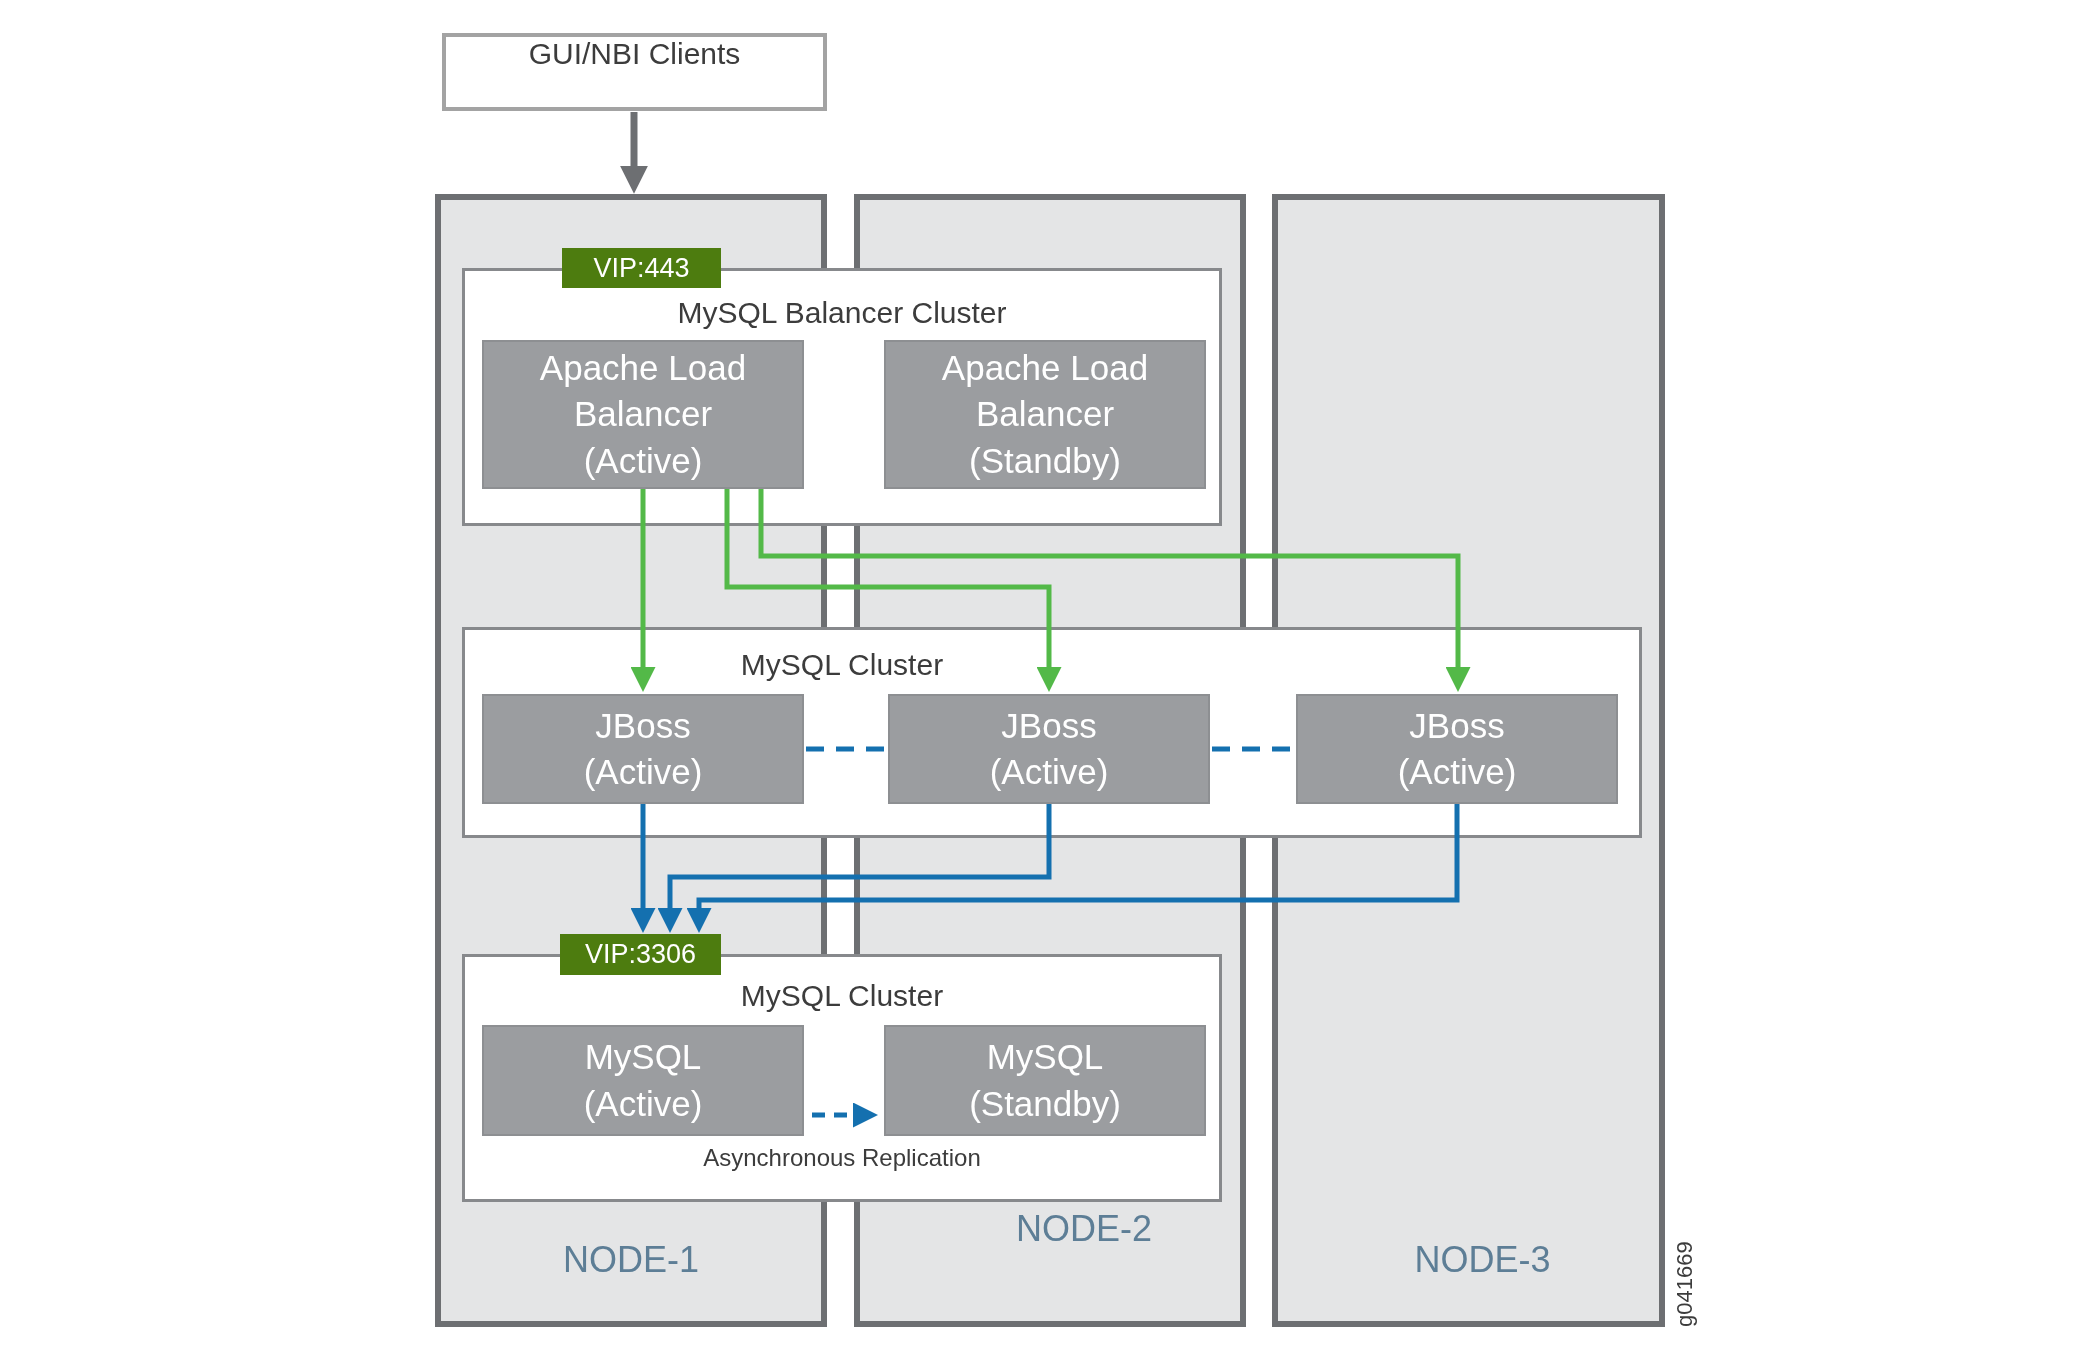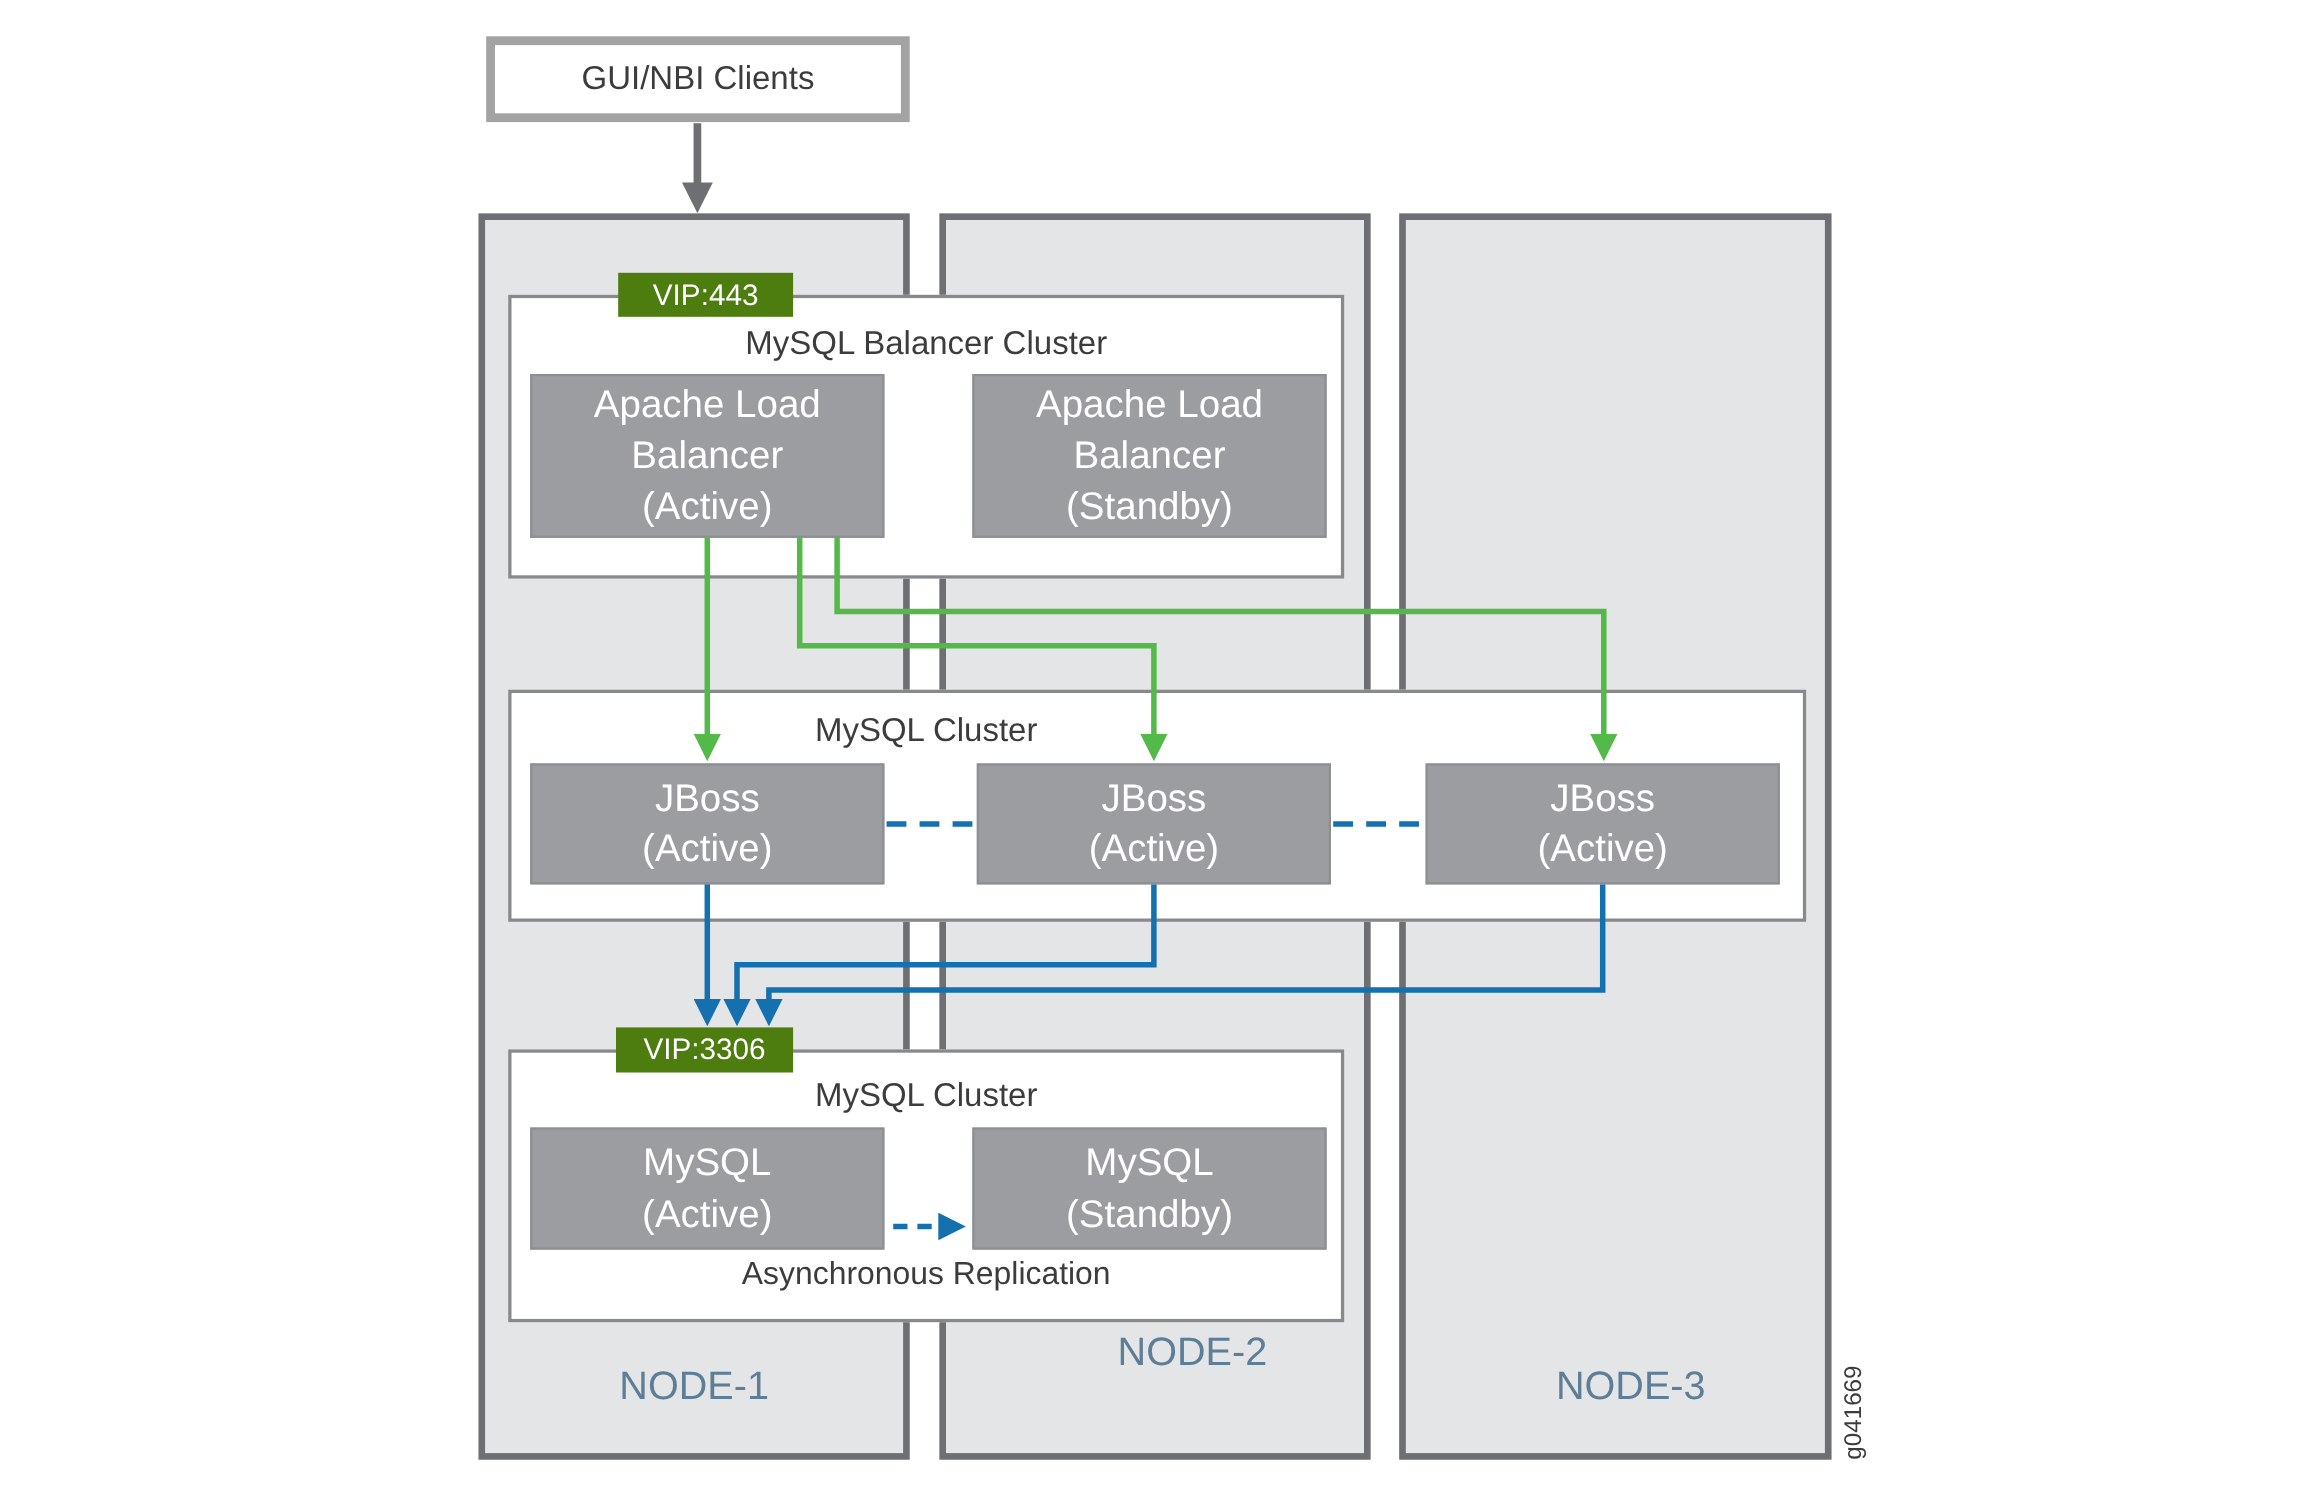--- a/index.html
+++ b/index.html
@@ -20,23 +20,22 @@
   .node-label {
     position: absolute;
     font-size: 36px;
     color: #5d7e96;
     text-align: center;
     line-height: 40px;
   }
   .gui-box {
     position: absolute;
     background: #ffffff;
-    border: 8px solid #a3a3a3;
+    border: 4px solid #a3a3a3;
     display: flex;
-    align-items: center;
     justify-content: center;
     font-size: 30px;
     color: #3c3c3c;
   }
   .white-box {
     position: absolute;
     background: #ffffff;
     border: 3px solid #87898c;
   }
   .cluster-title {
@@ -64,21 +63,21 @@
     background: #4d7c0f;
     color: #ffffff;
     font-size: 27px;
     display: flex;
     align-items: center;
     justify-content: center;
     z-index: 3;
   }
   .annotation {
     position: absolute;
-    font-size: 29px;
+    font-size: 24px;
     color: #3c3c3c;
     text-align: center;
     line-height: 40px;
   }
   .fig-id {
     position: absolute;
     writing-mode: vertical-rl;
     transform: rotate(180deg);
     font-size: 22px;
     color: #3c3c3c;

